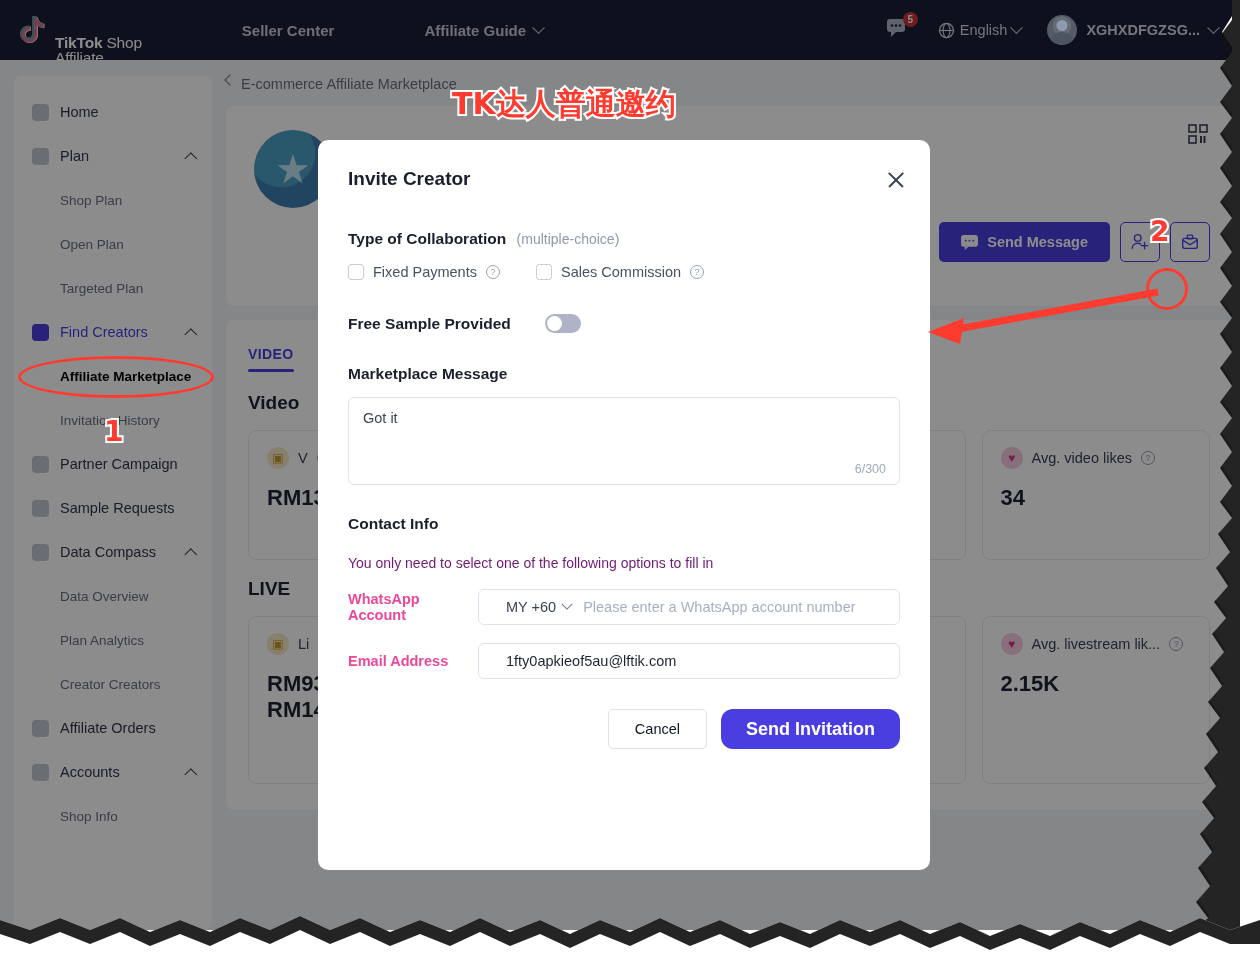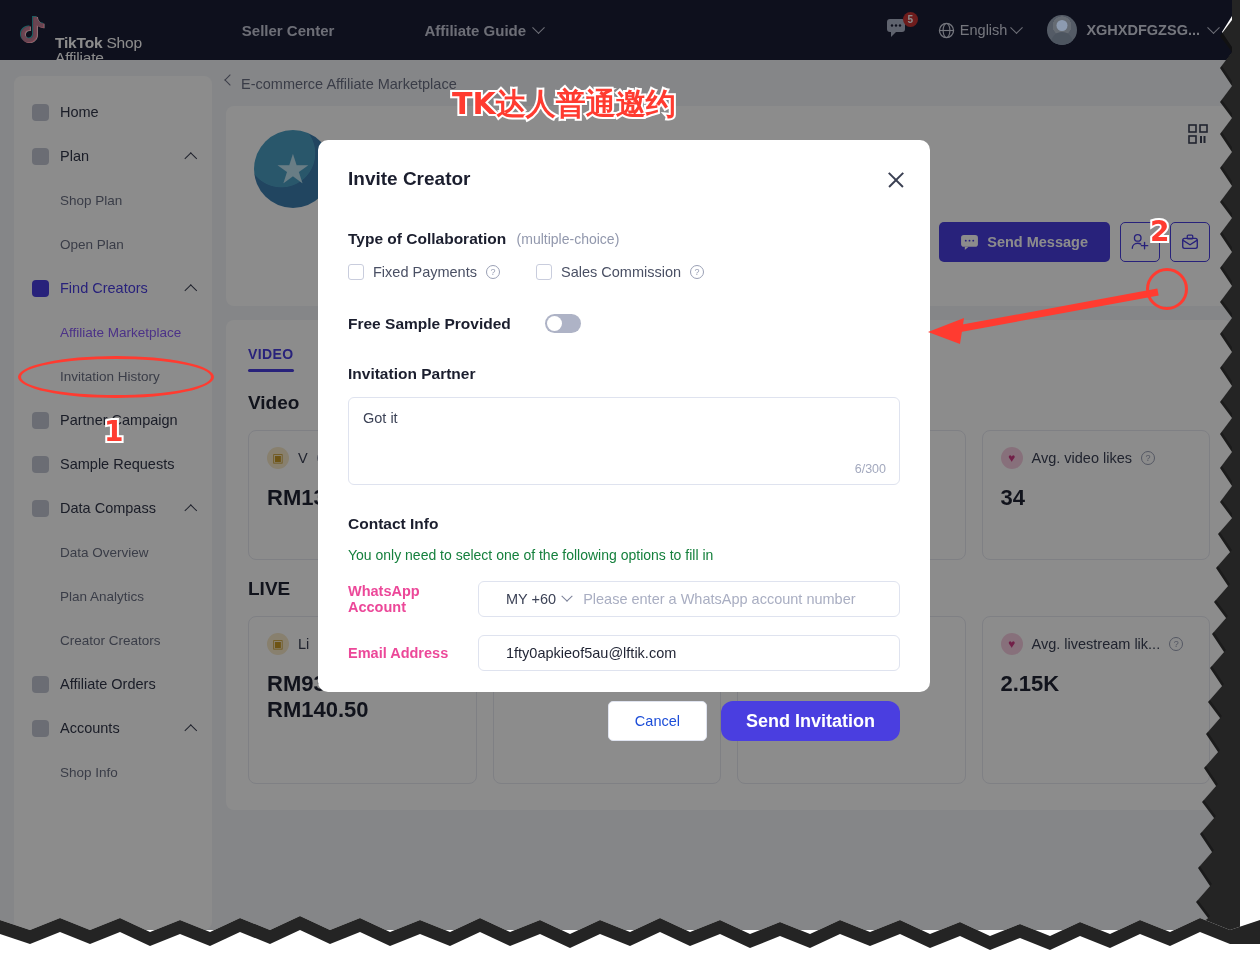--- a/index.html
+++ b/index.html
@@ -102,21 +102,21 @@
   .nav-item.active-parent .ic { background:#4a3ee0; }
   .chev {
     margin-left:auto; width:9px; height:9px;
     border-left:1.7px solid #3a3f52; border-top:1.7px solid #3a3f52;
     transform: rotate(45deg) translate(1px,2px);
   }
   .sub-item {
     display:flex; align-items:center; height:44px; padding-left:46px;
     font-size:13.5px; color:#6b7083; cursor:pointer;
   }
-  .sub-item.active { color:#8b5cf6; }
+  .sub-item.active { color:#000000;font-weight:bold; }
 
   
   .main { position:absolute; left:226px; top:16px; width:1006px; height:854px; }
   .breadcrumb {
     display:flex; align-items:flex-start; gap:7px;
     color:#6b7083; font-size:14.5px; margin-bottom:14px; cursor:pointer;
   }
   .bc-arrow{
     width:8px;height:8px;border-left:1.8px solid #6b7083;border-bottom:1.8px solid #6b7083;
     transform:rotate(45deg);
@@ -180,21 +180,21 @@
 
   .live-wrap{ margin-top:18px; }
   .live-title{ font-size:19px; font-weight:700; color:#1f2333; margin-bottom:16px; }
   .live-row .stat{ background:#fff; height:168px; }
 
   
   .dim{ position:absolute; left:0; top:0; width:1232px; height:930px; background:rgba(0,0,0,.45); }
 
   
   .modal{
-    position:absolute; left:318px; top:140px; width:612px; height:552px;
+    position:absolute; left:318px; top:140px; width:612px; height:730px;
     background:#fff; border-radius:10px; padding:28px 30px 0;
   }
   .modal-title{ font-size:19px; font-weight:700; color:#1b1e2e; }
   .modal-close{
     position:absolute; right:24px; top:30px; width:20px;height:20px; cursor:pointer;
   }
   .modal-close::before,.modal-close::after{
     content:""; position:absolute; left:0; top:9px; width:20px; height:1.6px; background:#3a3f52;
   }
   .modal-close::before{ transform:rotate(45deg);}
@@ -216,39 +216,39 @@
     content:"";position:absolute;left:2px;top:2px;width:15px;height:15px;border-radius:50%;background:#fff;
   }
 
   .ta-wrap{
     margin-top:14px; border:1px solid #dfe3ef; border-radius:6px;
     height:88px; padding:12px 14px; position:relative;
   }
   .ta-text{ font-size:14.5px; color:#3c4256; }
   .ta-count{ position:absolute; right:13px; bottom:8px; font-size:12.5px; color:#a3a9be;}
 
-  .contact-sub{ font-size:14px; color:#15803d; margin-top:14px; }
+  .contact-sub{ font-size:14px; color:#701a75; margin-top:22px; }
 
   .inp-row{ display:flex; align-items:center; margin-top:18px; }
   .inp-label{ width:130px; font-size:14.5px; font-weight:700; color:#ec4899; }
   .inp{
     flex:1; height:36px; border:1px solid #dfe3ef; border-radius:6px;
     display:flex; align-items:center; padding:0 27px; font-size:14.5px; color:#1f2333;
   }
   .cc{ display:flex; align-items:center; gap:7px; color:#3c4256; margin-right:12px; }
   .cc .caret2{
     width:8px;height:8px;border-right:1.5px solid #7b8198;border-bottom:1.5px solid #7b8198;
     transform:rotate(45deg) translate(-2px,-2px);
   }
   .ph{ color:#a9aec2; }
 
   .modal-foot{ display:flex; justify-content:flex-end; gap:14px; margin-top:30px; }
   .btn-cancel{
     height:40px; padding:0 26px; border:1px solid #dfe3ef; border-radius:5px; background:#fff;
-    font-size:14.5px; color:#1d4ed8; cursor:pointer;
+    font-size:14.5px; color:#0f172a; cursor:pointer;
   }
   .btn-send{
     height:40px; padding:0 25px; border:none; border-radius:12px; background:#4a3ee0;
     font-size:18px; font-weight:700; color:#fff; cursor:pointer;
   }
 
   
   .anno-text{
     position:absolute; left:452px; top:84px;
     font-size:30px; font-weight:700; color:#ff3b30;
@@ -339,20 +339,23 @@
         <div class="nav-item">
           <span class="ic"></span>
           <span>Plan</span>
           <span class="chev"></span>
         </div>
         <div class="sub-item">
           <span>Shop Plan</span>
         </div>
         <div class="sub-item">
           <span>Open Plan</span>
+        </div>
+        <div class="sub-item">
+          <span>Targeted Plan</span>
         </div>
         <div class="nav-item active-parent">
           <span class="ic"></span>
           <span>Find Creators</span>
           <span class="chev"></span>
         </div>
         <div class="sub-item active">
           <span>Affiliate Marketplace</span>
         </div>
         <div class="sub-item">
@@ -545,21 +548,21 @@
           <span class="q">?</span>
         </label>
       </div>
 
       <div class="toggle-row">
         <span class="field-label">Free Sample Provided</span>
         <span class="toggle"></span>
       </div>
 
       <div style="margin-top:32px;">
-        <span class="field-label">Invitation Partner</span>
+        <span class="field-label">Marketplace Message</span>
       </div>
       <div class="ta-wrap">
         <div class="ta-text">Got it</div>
         <div class="ta-count">6/300</div>
       </div>
 
       <div style="margin-top:30px;">
         <div class="field-label">Contact Info</div>
         <div class="contact-sub">You only need to select one of the following options to fill in</div>
       </div>

